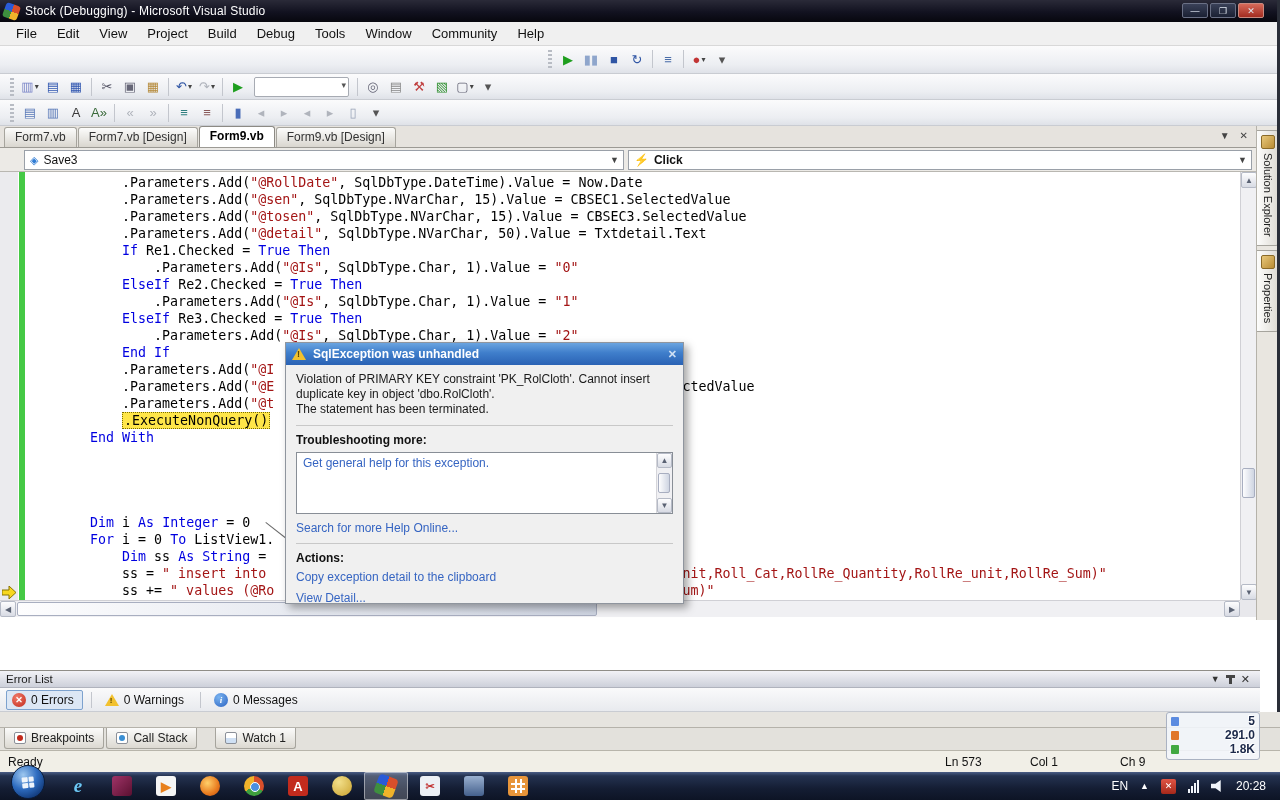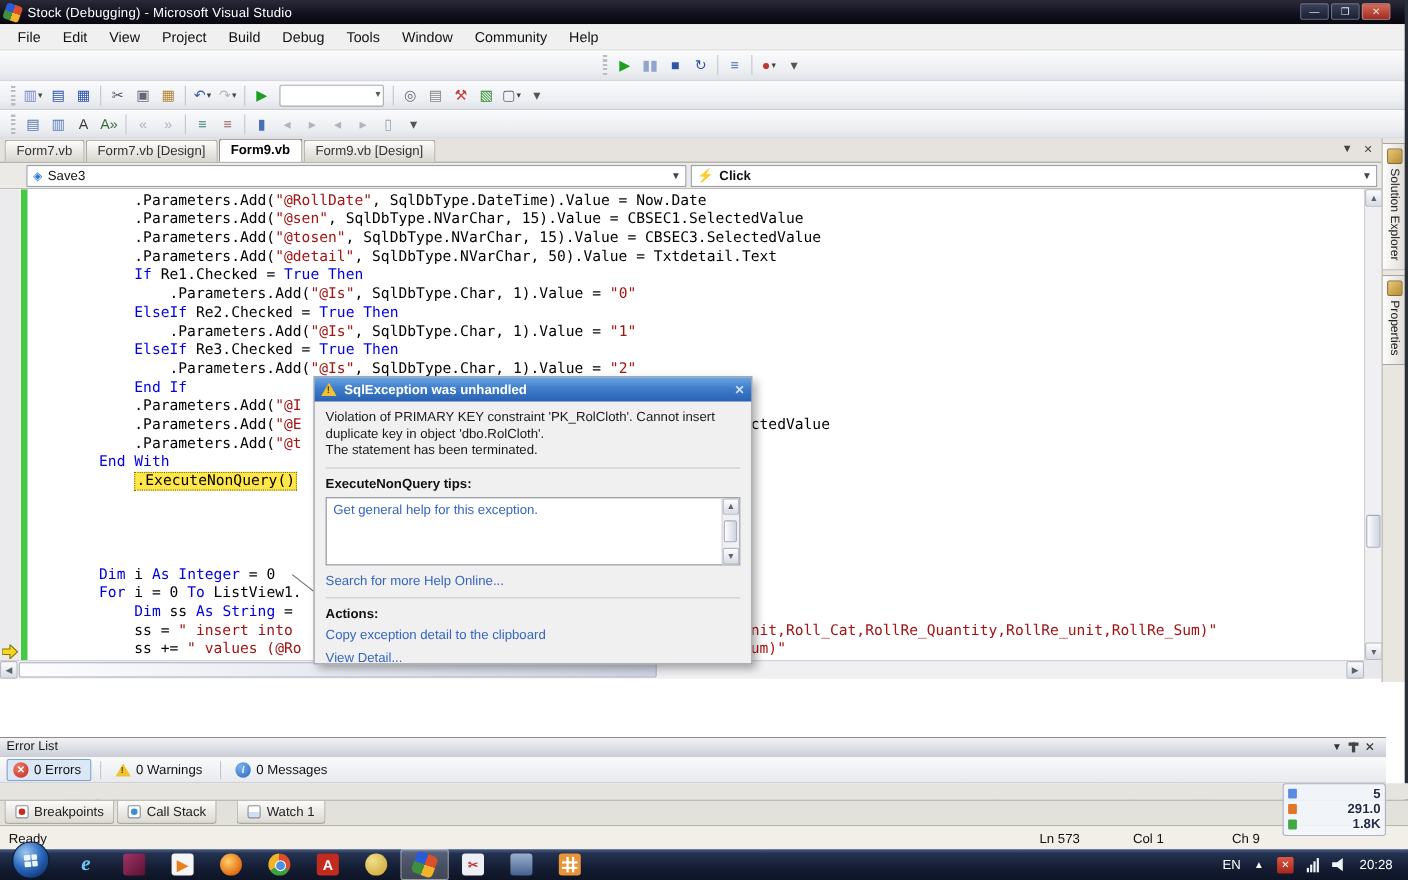--- a/index.html
+++ b/index.html
@@ -412,22 +412,22 @@
         <div class="code-line"><span class="c-p">            </span><span class="c-k">If</span><span class="c-p"> Re1.Checked = </span><span class="c-k">True</span><span class="c-p"> </span><span class="c-k">Then</span></div>
         <div class="code-line"><span class="c-p">                .Parameters.Add(</span><span class="c-s">"@Is"</span><span class="c-p">, SqlDbType.Char, 1).Value = </span><span class="c-s">"0"</span></div>
         <div class="code-line"><span class="c-p">            </span><span class="c-k">ElseIf</span><span class="c-p"> Re2.Checked = </span><span class="c-k">True</span><span class="c-p"> </span><span class="c-k">Then</span></div>
         <div class="code-line"><span class="c-p">                .Parameters.Add(</span><span class="c-s">"@Is"</span><span class="c-p">, SqlDbType.Char, 1).Value = </span><span class="c-s">"1"</span></div>
         <div class="code-line"><span class="c-p">            </span><span class="c-k">ElseIf</span><span class="c-p"> Re3.Checked = </span><span class="c-k">True</span><span class="c-p"> </span><span class="c-k">Then</span></div>
         <div class="code-line"><span class="c-p">                .Parameters.Add(</span><span class="c-s">"@Is"</span><span class="c-p">, SqlDbType.Char, 1).Value = </span><span class="c-s">"2"</span></div>
         <div class="code-line"><span class="c-p">            </span><span class="c-k">End If</span></div>
         <div class="code-line"><span class="c-p">            .Parameters.Add(</span><span class="c-s">"@I</span></div>
         <div class="code-line"><span class="c-p">            .Parameters.Add(</span><span class="c-s">"@E</span><span class="c-p">                                                   </span><span class="c-p">ctedValue</span></div>
         <div class="code-line"><span class="c-p">            .Parameters.Add(</span><span class="c-s">"@t</span></div>
+        <div class="code-line"><span class="c-p">            </span><span class="c-x">.ExecuteNonQuery()</span></div>
         <div class="code-line"><span class="c-p">        </span><span class="c-k">End With</span></div>
-        <div class="code-line"><span class="c-p">            </span><span class="c-x">.ExecuteNonQuery()</span></div>
         <div class="code-line"></div>
         <div class="code-line"></div>
         <div class="code-line"></div>
         <div class="code-line"></div>
         <div class="code-line"><span class="c-p">        </span><span class="c-k">Dim</span><span class="c-p"> i </span><span class="c-k">As</span><span class="c-p"> </span><span class="c-k">Integer</span><span class="c-p"> = 0</span></div>
         <div class="code-line"><span class="c-p">        </span><span class="c-k">For</span><span class="c-p"> i = 0 </span><span class="c-k">To</span><span class="c-p"> ListView1.</span></div>
         <div class="code-line"><span class="c-p">            </span><span class="c-k">Dim</span><span class="c-p"> ss </span><span class="c-k">As</span><span class="c-p"> </span><span class="c-k">String</span><span class="c-p"> = </span></div>
         <div class="code-line"><span class="c-p">            ss = </span><span class="c-s">" insert into </span><span class="c-p">                                                   </span><span class="c-s">nit,Roll_Cat,RollRe_Quantity,RollRe_unit,RollRe_Sum)"</span></div>
         <div class="code-line"><span class="c-p">            ss += </span><span class="c-s">" values (@Ro</span><span class="c-p">                                                   </span><span class="c-s">um)"</span></div>
       </div>
@@ -466,21 +466,21 @@
     <div class="exc-header">
       <span class="warn-tri"></span>
       <span>SqlException was unhandled</span>
       <span class="exc-close">✕</span>
     </div>
     <div class="exc-body">
       <div class="exc-msg">Violation of PRIMARY KEY constraint 'PK_RolCloth'. Cannot insert
 duplicate key in object 'dbo.RolCloth'.
 The statement has been terminated.</div>
       <hr class="exc-sep">
-      <div class="exc-label">ExecuteNonQuery tips:</div>
+      <div class="exc-label">Troubleshooting more:</div>
       <div class="tips-box">
         <div class="tips-list">
             <div class="link">Get general help for this exception.</div>
           </div>
         <div class="tips-scroll">
           <div class="sc-btn" style="left:0;top:0;width:15px;height:15px;">▲</div>
           <div class="sc-thumb" style="left:1px;top:20px;width:12px;height:20px;"></div>
           <div class="sc-btn" style="left:0;top:45px;width:15px;height:15px;">▼</div>
         </div>
       </div>

